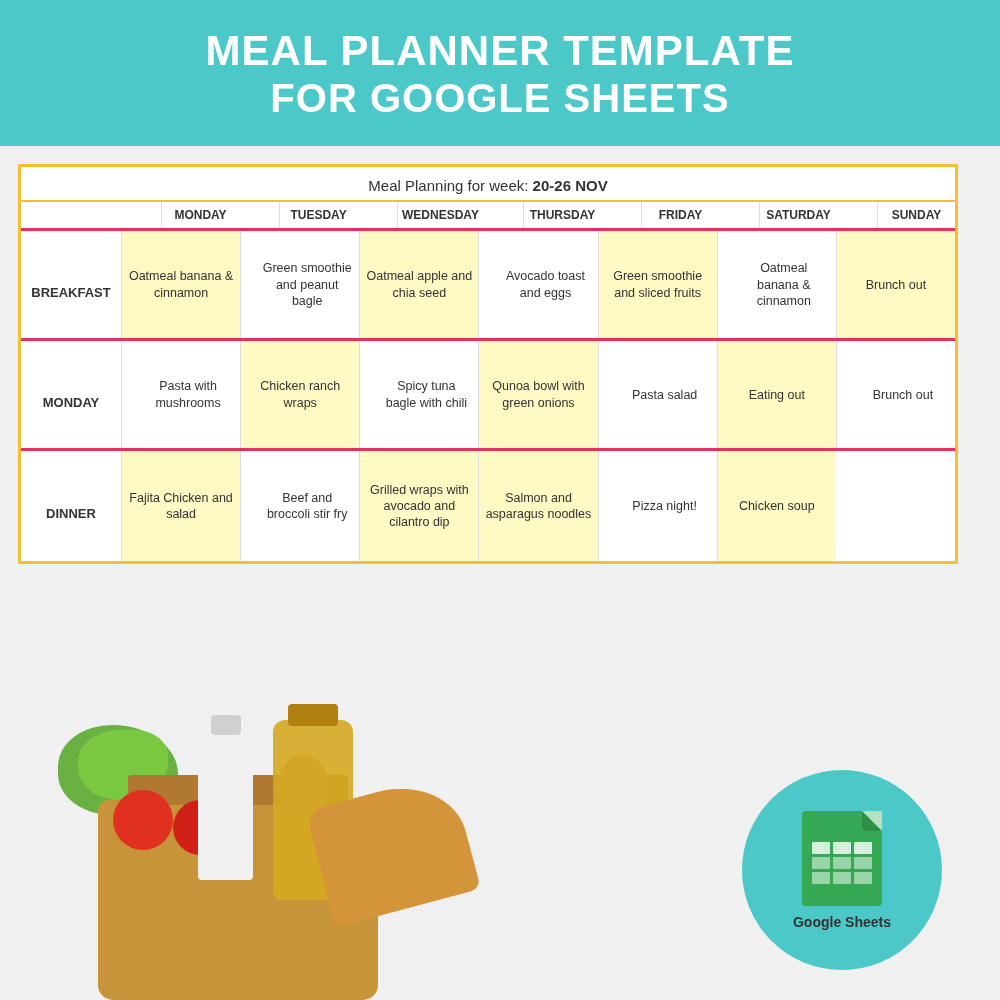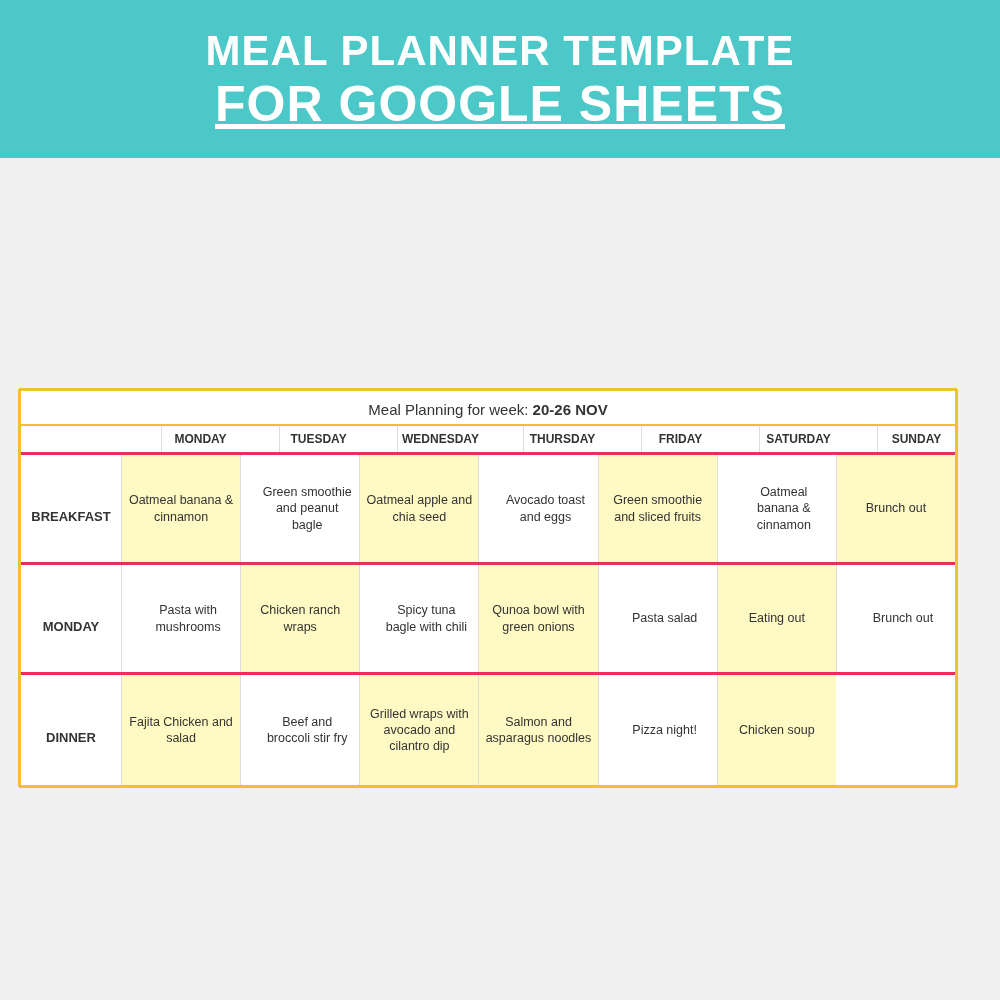--- a/index.html
+++ b/index.html
@@ -33,38 +33,36 @@
     .title-line1 {
       font-size: 42px;
       font-weight: 900;
       color: #fff;
       letter-spacing: 1px;
       text-transform: uppercase;
       line-height: 1.1;
     }
 
     .title-line2 {
-      font-size: 50px;
+      font-size: 40px;
       font-weight: 900;
       color: #fff;
       letter-spacing: 1px;
       text-transform: uppercase;
       line-height: 1.2;
-      text-decoration: underline;
     }
 
     
     .main-content {
       flex: 1;
       width: 100%;
       background: #f0f0f0;
       position: relative;
       display: flex;
-      flex-direction: row;
-      align-items: center;
+      flex-direction: column;
       padding: 18px 18px 0;
     }
 
     
     .table-container {
       width: 940px;
       background: white;
       border: 3px solid #f0c030;
       border-radius: 2px;
       position: relative;
@@ -296,21 +294,21 @@
       width: 150px;
       height: 120px;
       background: #d4943a;
       border-radius: 20px 50% 10px 10px;
       transform: rotate(-15deg);
     }
 
     
     .gs-badge {
       position: absolute;
-      bottom: 20px;
+      bottom: 30px;
       right: 40px;
       width: 200px;
       height: 200px;
       background: #4CC8C8;
       border-radius: 50%;
       display: flex;
       flex-direction: column;
       align-items: center;
       justify-content: center;
       z-index: 5;

